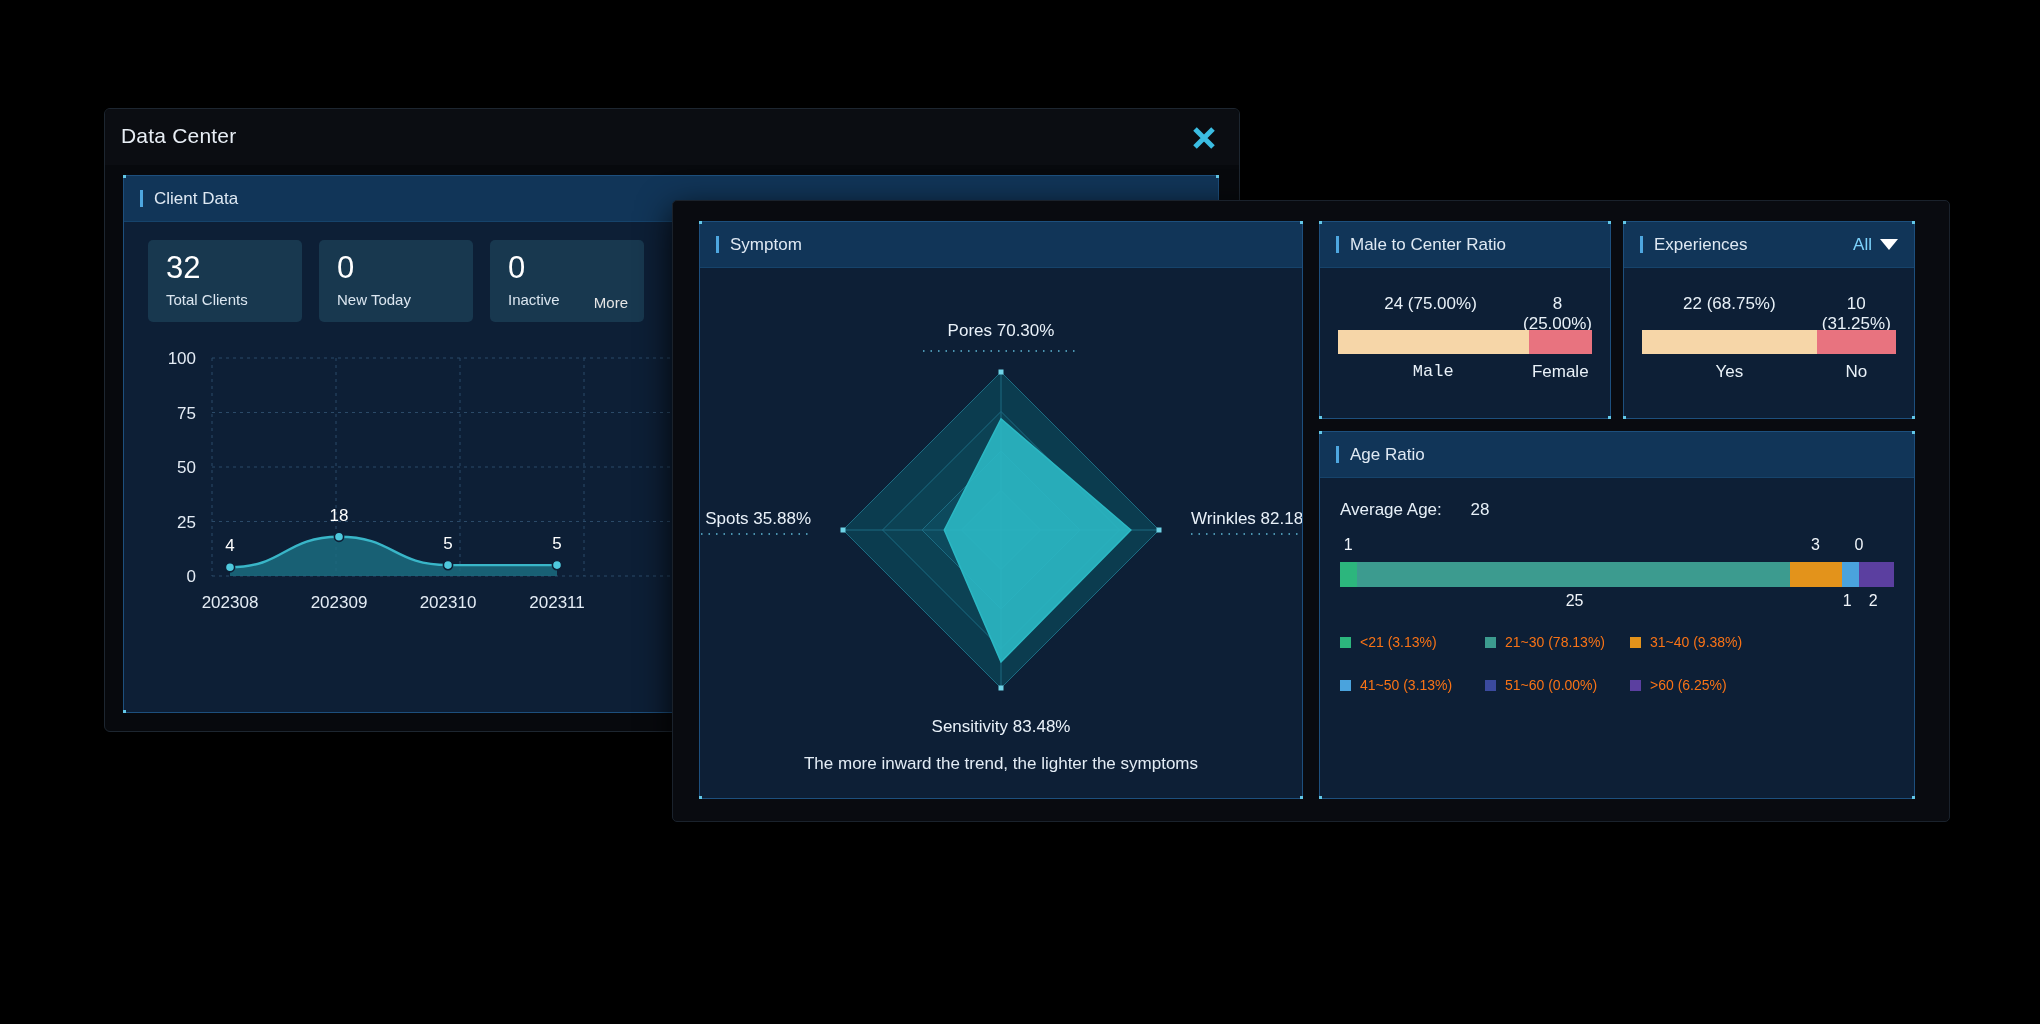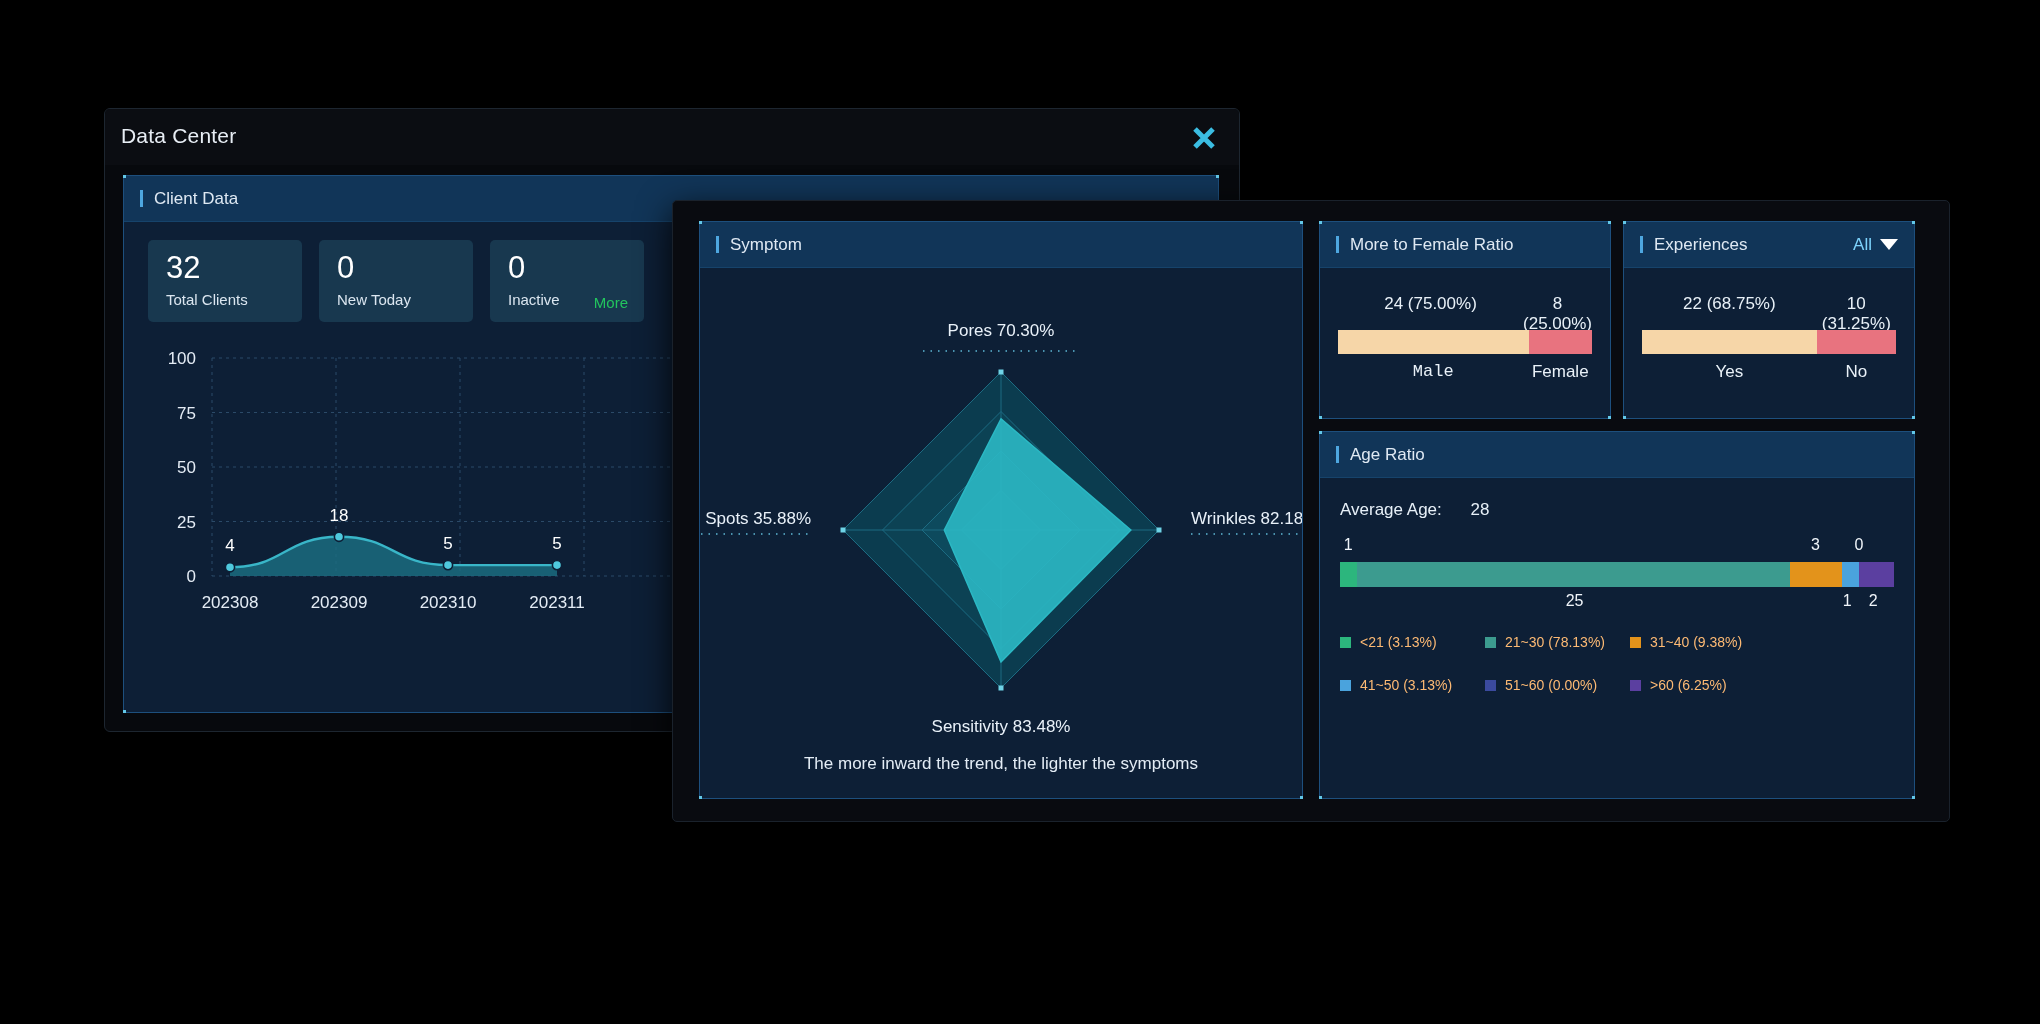--- a/index.html
+++ b/index.html
@@ -72,21 +72,21 @@
   .stat-card {
     width: 154px; height: 82px;
     background: #18384f;
     border-radius: 5px;
     box-sizing: border-box;
     padding: 11px 0 0 18px;
     position: relative;
   }
   .stat-num { font-size: 31px; color:#ffffff; line-height: 34px; font-weight: 400;}
   .stat-label { font-size: 15px; color:#dbe6f0; margin-top: 6px; }
-  .stat-more { position:absolute; right:16px; bottom:11px; font-size:15px; color:#22c55e; cursor:pointer; }
+  .stat-more { position:absolute; right:16px; bottom:11px; font-size:15px; color:#e5e5e5; cursor:pointer; }
 
   
   #line-chart { position:absolute; left: 10px; top: 168px; width: 1080px; height: 300px; }
 
   
   #front-window {
     position: absolute;
     left: 672px; top: 200px;
     width: 1276px; height: 620px;
     background: #090b10;
@@ -118,21 +118,21 @@
   #age-bar { position:absolute; left:20px; right:20px; top:84px; height:25px; display:flex; overflow:hidden; }
   #age-bot-labels { position:absolute; left:20px; right:20px; top:114px; height:20px; }
   #age-bot-labels span { position:absolute; font-size:16px; color:#f0f5fa; }
 
   #age-legend {
     position:absolute; left:20px; right:14px; top:156px;
     display:grid; grid-template-columns: 145px 145px 1fr; row-gap: 27px;
   }
   .leg { display:flex; align-items:center; }
   .leg-sw { width:11px; height:11px; margin-right:9px; flex:none; }
-  .leg-txt { font-size:14px; color:#fdba74; white-space:nowrap; }
+  .leg-txt { font-size:14px; color:#f97316; white-space:nowrap; }
 </style>
 </head>
 <body>
 
 <div id="stage">
 
   <div id="bg-window">
     <div id="bg-titlebar">
       <div id="bg-title">Data Center</div>
     </div>
@@ -241,21 +241,21 @@
       </div>
     </div>
 
     <div class="panel" id="ratio-panel">
       <span class="panel-corner pc-tl"></span>
       <span class="panel-corner pc-tr"></span>
       <span class="panel-corner pc-bl"></span>
       <span class="panel-corner pc-br"></span>
       <div class="panel-head">
         <span class="head-accent"></span>
-        <span class="head-title">More to Female Ratio</span>
+        <span class="head-title">Male to Center Ratio</span>
       </div>
       <div class="duo-body">
         <div class="duo-nums">
           <span style="flex: 75 1 0%;">24 (75.00%)</span>
           <span style="flex: 25 1 0%;">8 (25.00%)</span>
         </div>
         <div class="duo-bar">
           <div style="width: 75%; background: rgb(246, 214, 168);"></div>
           <div style="width: 25%; background: rgb(232, 115, 127);"></div>
         </div>

